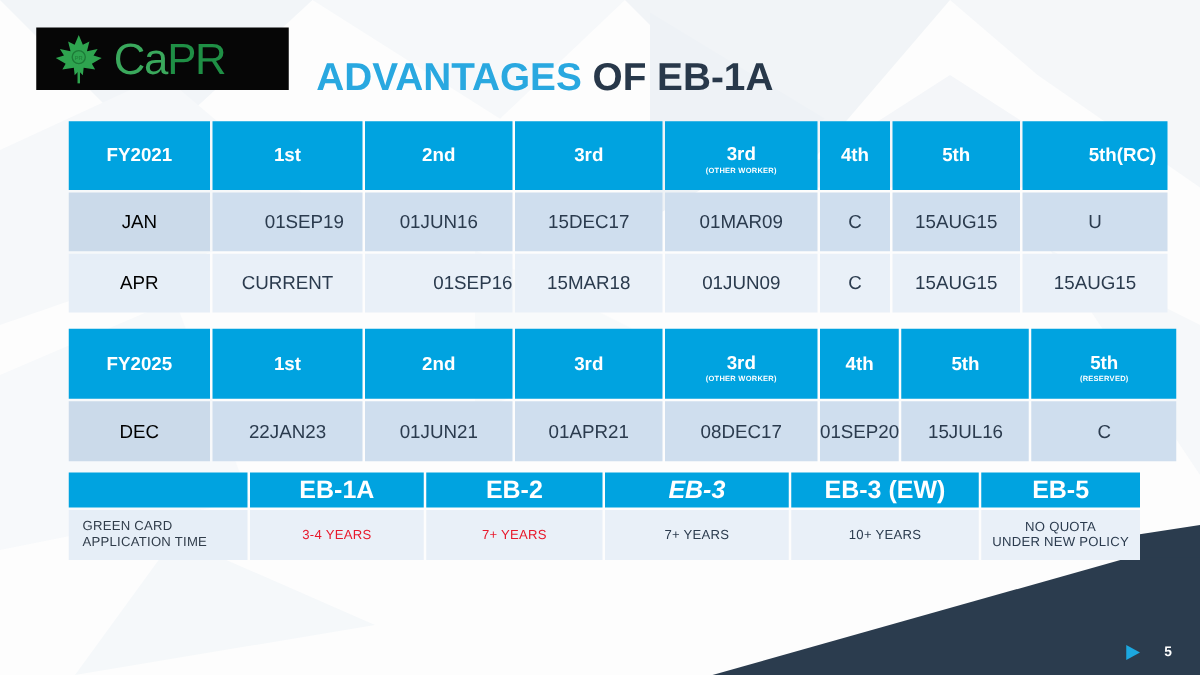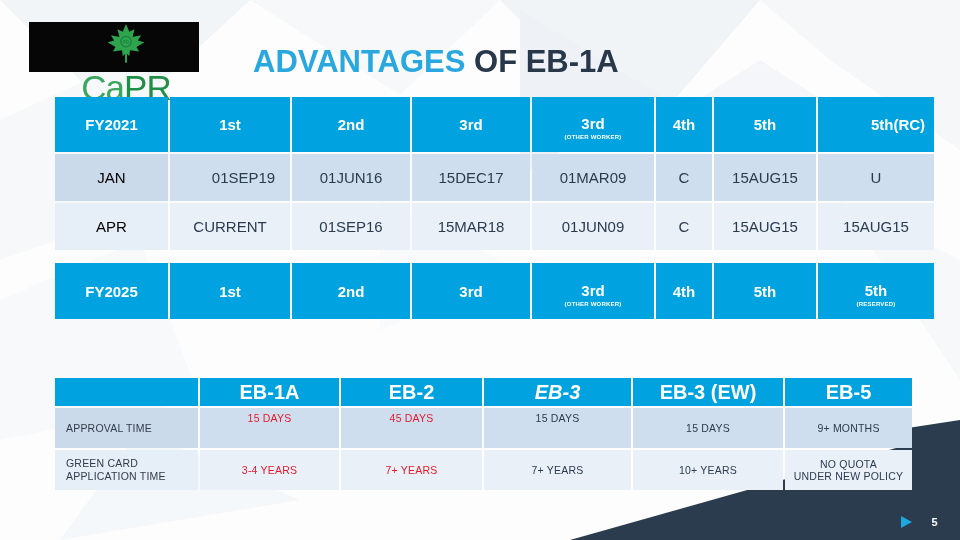--- a/index.html
+++ b/index.html
@@ -26,25 +26,24 @@
     position:absolute; right:48px; bottom:12px;
     width:0;height:0;
     border-top:6px solid transparent;
     border-bottom:6px solid transparent;
     border-left:11px solid #1ca8e0;
   }
 
   
   .logo {
     position:absolute; left:29px; top:22px;
-    width:170px; height:50px;
+    width:202px; height:50px;
     background:#060606;
     display:flex; align-items:center; gap:6px;
-    padding-left:24px;
-    flex-direction:column;
+    padding-left:12px;
   }
   .leaf { width:44px; height:42px; flex:0 0 auto; }
   .logo-text {
     font-family:"Liberation Sans", sans-serif;
     font-size:35px; line-height:1;
     color:#2d9b4e; letter-spacing:-1px;
     font-weight:400;
     display:flex; align-items:baseline;
   }
   .logo-text .lt-ca { color:#3aa85c; }
@@ -162,21 +161,21 @@
         <td class="dcell r-dark" style="width: 118px; height: 47px;">01JUN16</td>
         <td class="dcell r-dark" style="width: 118px; height: 47px;">15DEC17</td>
         <td class="dcell r-dark" style="width: 122px; height: 47px;">01MAR09</td>
         <td class="dcell r-dark" style="width: 56px; height: 47px;">C</td>
         <td class="dcell r-dark" style="width: 102px; height: 47px;">15AUG15</td>
         <td class="dcell r-dark" style="width: 116px; height: 47px;">U</td>
       </tr>
       <tr>
         <td class="dcell lbl lbl-light" style="width: 113px; height: 47px;">APR</td>
         <td class="dcell r-light" style="width: 120px; height: 47px;">CURRENT</td>
-        <td class="dcell r-light" style="width: 118px; height: 47px;">01SEP16</td>
+        <td class="dcell r-light" style="width: 118px; height: 47px; text-align: right;">01SEP16</td>
         <td class="dcell r-light" style="width: 118px; height: 47px;">15MAR18</td>
         <td class="dcell r-light" style="width: 122px; height: 47px;">01JUN09</td>
         <td class="dcell r-light" style="width: 56px; height: 47px;">C</td>
         <td class="dcell r-light" style="width: 102px; height: 47px;">15AUG15</td>
         <td class="dcell r-light" style="width: 116px; height: 47px;">15AUG15</td>
       </tr>
     </tbody>
 </table>
 
 <table class="tbl t2" id="t2" style="left:53px; top:261px;">
@@ -184,42 +183,44 @@
       <tr>
         <td class="hcell" style="width: 113px; height: 56px;"><span class="main">FY2025</span></td>
         <td class="hcell" style="width: 120px; height: 56px;"><span class="main">1st</span></td>
         <td class="hcell" style="width: 118px; height: 56px;"><span class="main">2nd</span></td>
         <td class="hcell" style="width: 118px; height: 56px;"><span class="main">3rd</span></td>
         <td class="hcell has-sub" style="width: 122px; height: 56px;"><span class="main">3rd</span><span class="sub">(OTHER WORKER)</span></td>
         <td class="hcell" style="width: 56px; height: 56px;"><span class="main">4th</span></td>
         <td class="hcell" style="width: 102px; height: 56px;"><span class="main">5th</span></td>
         <td class="hcell has-sub" style="width: 116px; height: 56px;"><span class="main">5th</span><span class="sub">(RESERVED)</span></td>
       </tr>
+      <tr>
+        <td class="dcell lbl lbl-dark" style="width: 113px; height: 48px;">DEC</td>
+        <td class="dcell r-dark" style="width: 120px; height: 48px;">22JAN23</td>
+        <td class="dcell r-dark" style="width: 118px; height: 48px;">01JUN21</td>
+        <td class="dcell r-dark" style="width: 118px; height: 48px;">01APR21</td>
+        <td class="dcell r-dark" style="width: 122px; height: 48px;">08DEC17</td>
+        <td class="dcell r-dark" style="width: 56px; height: 48px;">01SEP20</td>
+        <td class="dcell r-dark" style="width: 102px; height: 48px;">15JUL16</td>
+        <td class="dcell r-dark" style="width: 116px; height: 48px;">C</td>
+      </tr>
     </tbody>
 </table>
 
 <table class="tbl t3" id="t3" style="left:53px; top:376px;">
   <tbody id="t3-body">
       <tr>
         <td class="hcell blank-head" style="width: 143px; height: 28px;"></td>
         <td class="hcell" style="width: 139px; height: 28px;">EB-1A</td>
         <td class="hcell" style="width: 141px; height: 28px;">EB-2</td>
         <td class="hcell" style="width: 147px; height: 15px; font-style: italic;">EB-3</td>
         <td class="hcell" style="width: 150px; height: 28px;">EB-3 (EW)</td>
         <td class="hcell" style="width: 127px; height: 28px;">EB-5</td>
       </tr>
       <tr>
-        <td class="dcell rowlabel lbl-dark" style="width: 143px; height: 40px;">APPROVAL TIME</td>
-        <td class="dcell val r-dark val-top red" style="width: 139px; height: 40px;">15 DAYS</td>
-        <td class="dcell val r-dark val-top red" style="width: 141px; height: 40px;">45 DAYS</td>
-        <td class="dcell val r-dark val-top dk" style="width: 147px; height: 40px;">15 DAYS</td>
-        <td class="dcell val r-dark val-mid dk" style="width: 150px; height: 40px;">15 DAYS</td>
-        <td class="dcell val r-dark val-mid dk" style="width: 127px; height: 40px;">9+ MONTHS</td>
-      </tr>
-      <tr>
         <td class="dcell rowlabel lbl-light" style="width: 143px; height: 40px;">GREEN CARD<br>APPLICATION TIME</td>
         <td class="dcell val r-light val-mid red" style="width: 139px; height: 40px;">3-4 YEARS</td>
         <td class="dcell val r-light val-mid red" style="width: 141px; height: 40px;">7+ YEARS</td>
         <td class="dcell val r-light val-mid dk" style="width: 147px; height: 40px;">7+ YEARS</td>
         <td class="dcell val r-light val-mid dk" style="width: 150px; height: 40px;">10+ YEARS</td>
         <td class="dcell val r-light val-mid dk" style="width: 127px; height: 40px;">NO QUOTA<br>UNDER NEW POLICY</td>
       </tr>
     </tbody>
 </table>
 

